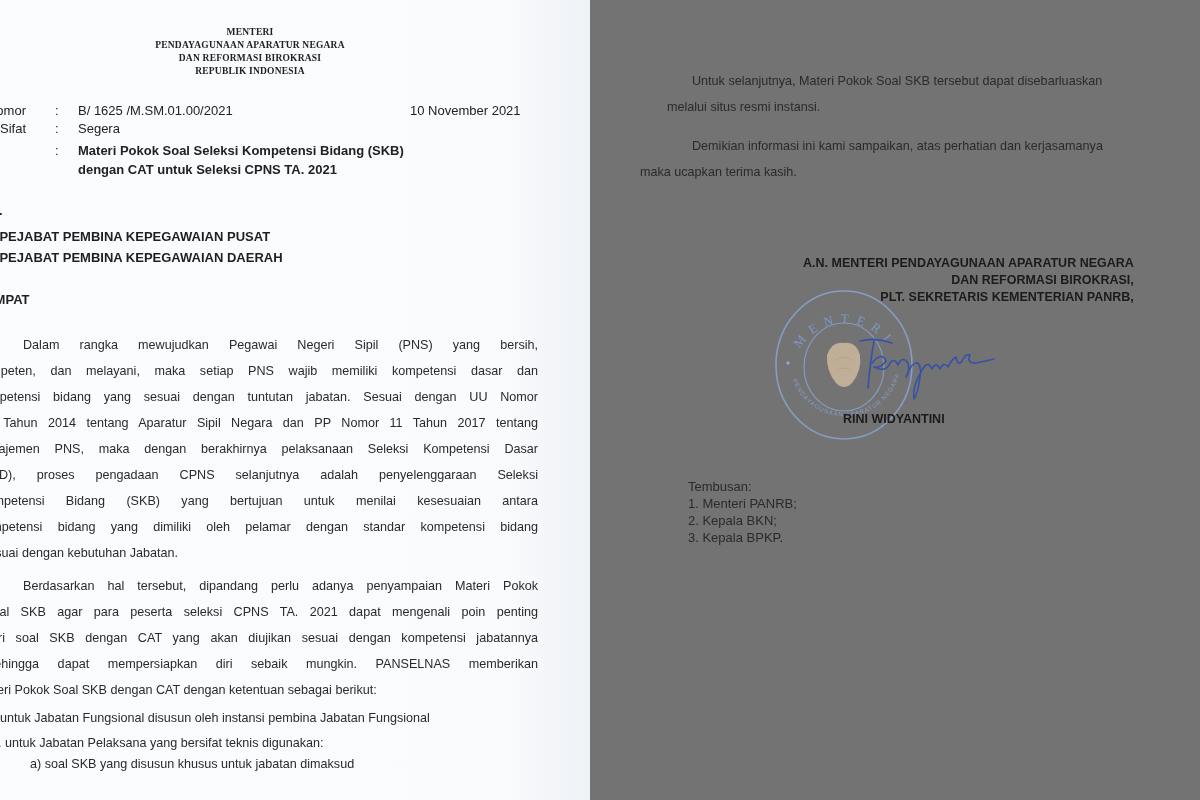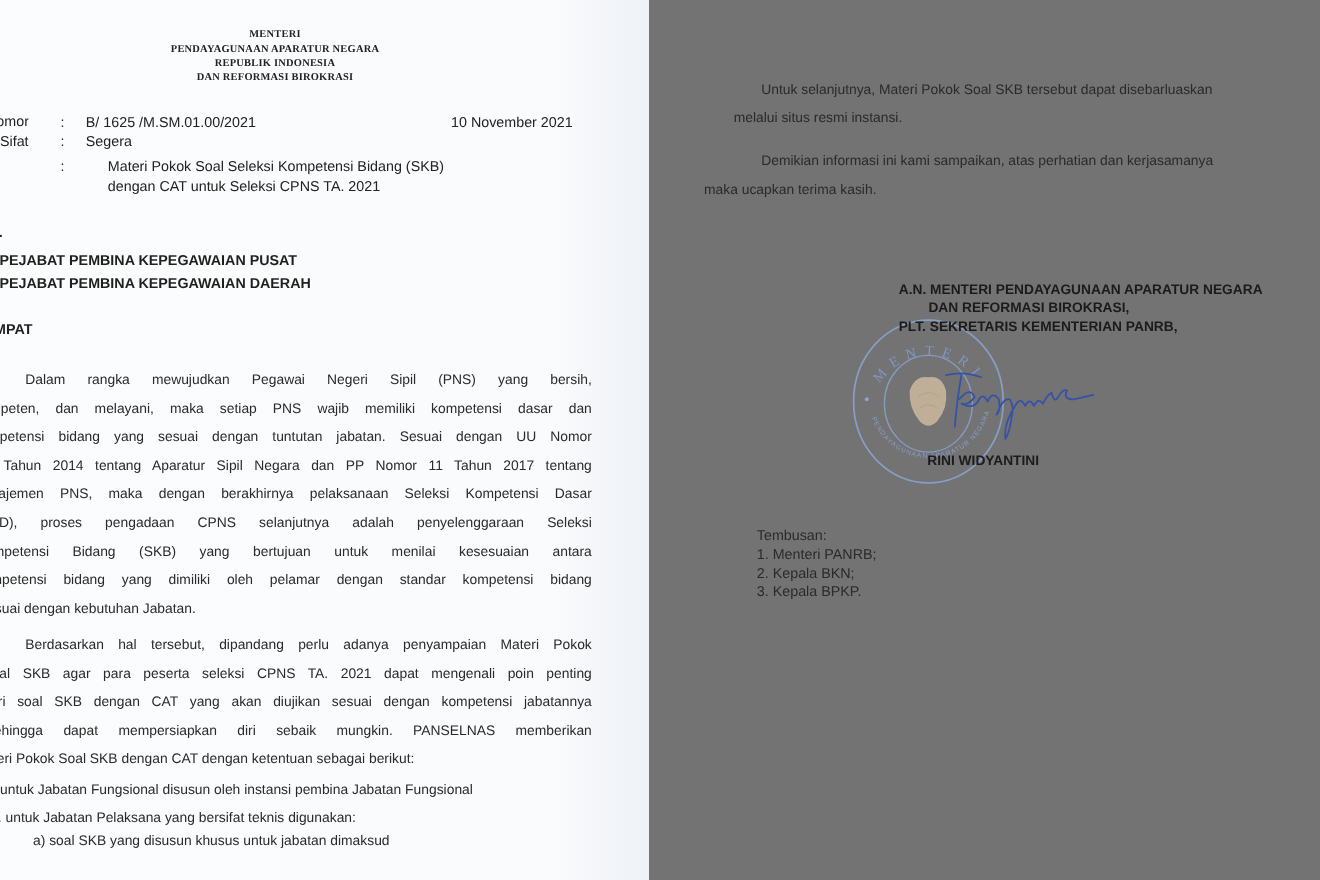--- a/index.html
+++ b/index.html
@@ -22,48 +22,48 @@
       text-align: center; font-family: "Liberation Serif", serif;
       font-size: 9.5px; line-height: 13px; font-weight: bold; letter-spacing: 0.2px; color: #222;
     }
 
     
     .meta-row { position: absolute; left: 0; font-size: 13px; line-height: 16px; color: #222; }
     .meta-label { position: absolute; left: 0; width: 26px; overflow: hidden; white-space: nowrap; direction: rtl; text-align: left; }
     .meta-colon { position: absolute; left: 55px; }
     .meta-value { position: absolute; left: 78px; white-space: nowrap; }
     .meta-date { position: absolute; left: 410px; white-space: nowrap; }
-    .bold { font-weight: normal; margin-left: 20px; }
+    .bold { font-weight: bold; }
 
     .addr { position: absolute; left: 0; font-size: 13px; font-weight: bold; line-height: 16px; white-space: nowrap; color: #1f1f1f; }
 
     .para-line {
       position: absolute; font-size: 12.6px; line-height: 16px; white-space: nowrap;
       color: #2a2a2a; text-align: justify; text-align-last: justify;
     }
     .para-line.last { text-align-last: left; }
 
     
     .r-line { position: absolute; font-size: 12.6px; line-height: 16px; white-space: nowrap; color: #2a2a2a; }
-    .sig-block { position: absolute; left: 227px; top: 255px; font-size: 12.5px; font-weight: bold; line-height: 17px; color: #1b1b1b; white-space: nowrap; }
+    .sig-block { position: absolute; left: 213px; top: 255px; font-size: 12.5px; font-weight: bold; line-height: 17px; color: #1b1b1b; white-space: nowrap; text-align: right; }
     .sig-block .indent { padding-left: 27px; }
     .signer { position: absolute; left: 253px; top: 412px; font-size: 12.5px; font-weight: bold; color: #1b1b1b; white-space: nowrap; }
     .cc { position: absolute; left: 54px; top: 478px; font-size: 13px; line-height: 17px; color: #2a2a2a; margin-left: 44px; }
     .seal { position: absolute; left: 182px; top: 283px; width: 145px; height: 160px; }
     .signature { position: absolute; left: 266px; top: 333px; width: 150px; height: 75px; }
   </style>
 </head>
 <body>
 
 <div class="page-left">
   <div class="letterhead">
     <div>MENTERI</div>
     <div>PENDAYAGUNAAN APARATUR NEGARA</div>
+    <div>DAN REFORMASI BIROKRASI</div>
     <div>REPUBLIK INDONESIA</div>
-    <div>DAN REFORMASI BIROKRASI</div>
   </div>
 
   <div class="meta-row" style="top:103px; width:560px;">
     <span class="meta-label">Nomor</span>
     <span class="meta-colon">:</span>
     <span class="meta-value">B/ 1625 /M.SM.01.00/2021</span>
     <span class="meta-date">10 November 2021</span>
   </div>
 
   <div class="meta-row" style="top:121px; width:560px;">

